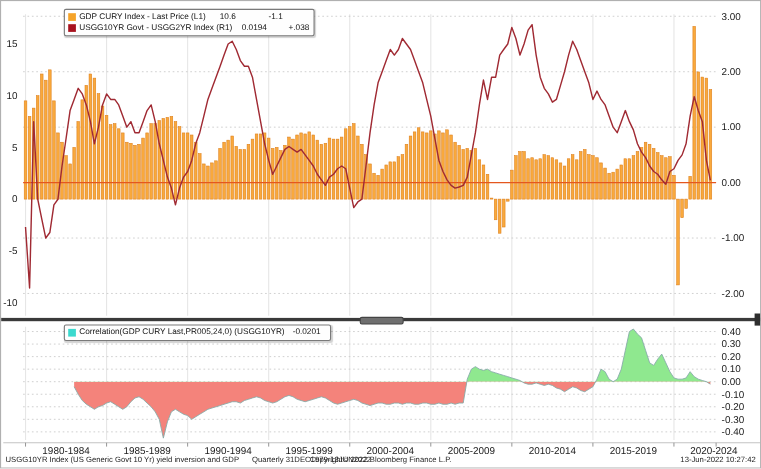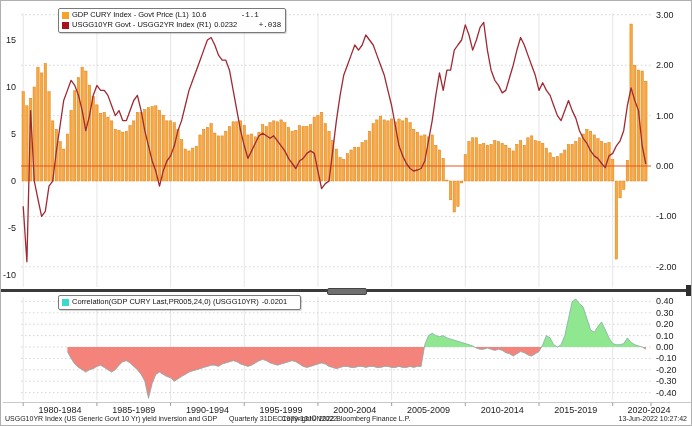--- a/index.html
+++ b/index.html
@@ -5,22 +5,22 @@
   html,body{margin:0;padding:0;background:#e8e8e8;}
   #screen{position:relative;width:692px;height:426px;background:#ffffff;border:1px solid #b0b0b0;
           box-sizing:border-box;overflow:hidden;font-family:"Liberation Sans",sans-serif;}
   #chart-svg{position:absolute;left:0;top:0;}
   svg text{font-family:"Liberation Sans",sans-serif;fill:#1a1a1a;}
   .legend-box{position:absolute;background:#fefefe;border:1px solid #7a7a7a;border-radius:2px;
               padding:1px 4px 2px 3px;font-size:7.5px;line-height:10px;color:#111;
               box-shadow:1px 1px 1px rgba(0,0,0,.18);z-index:5;}
   .legend-row{display:flex;align-items:center;gap:3px;white-space:nowrap;}
   .swatch{width:7px;height:7px;flex:none;display:inline-block;}
-  .lv{width:34px;text-align:left;}
-  .lc{width:30px;text-align:right;font-family:Liberation Mono, monospace;}
+  .lv{width:34px;text-align:center;}
+  .lc{width:30px;text-align:right;}
   #divider{position:absolute;left:0;top:288px;width:692px;height:3px;background:#3a3a3a;z-index:4;}
   #divider-handle{position:absolute;left:326px;top:-1px;width:38px;height:5px;background:#6f6f6f;
                   border:1px solid #444;border-radius:2px;}
   #divider-right-nub{position:absolute;right:0;top:-4px;width:7px;height:11px;background:#2e2e2e;}
   .footer{position:absolute;top:414px;font-size:7px;color:#222;white-space:nowrap;z-index:5;}
   #footer-left{left:4px;}
   #footer-center{left:50%;transform:translateX(-50%);}
   #footer-right{right:4px;}
 </style>
 </head>
@@ -305,28 +305,28 @@
         <text x="574.8421052631593" y="412" text-anchor="middle" font-size="9">2015-2019</text>
         <text x="648" y="412" text-anchor="middle" font-size="9">2020-2024</text>
       </g>
       <rect x="20" y="12" width="630" height="274" fill="transparent"></rect>
       <rect x="20" y="296" width="630" height="103" fill="transparent"></rect>
     </svg>
 
   <div class="legend-box" style="left:57px;top:7px;">
     <div class="legend-row">
       <span class="swatch" style="background: rgb(245, 163, 41);"></span>
-      <span>GDP CURY Index - Govt Price (L1)</span>
+      <span>GDP CURY Index - Last Price (L1)</span>
       <span class="lv">10.6</span>
       <span class="lc">-1.1</span>
     </div>
     <div class="legend-row">
       <span class="swatch" style="background: rgb(168, 18, 31);"></span>
       <span>USGG10YR Govt - USGG2YR Index (R1)</span>
-      <span class="lv">0.0232</span>
+      <span class="lv">0.0194</span>
       <span class="lc">+.038</span>
     </div>
   </div>
 
   <div id="divider">
     <div id="divider-handle"></div>
     <div id="divider-right-nub"></div>
   </div>
 
   <div class="legend-box" style="left:57px;top:294px;">

